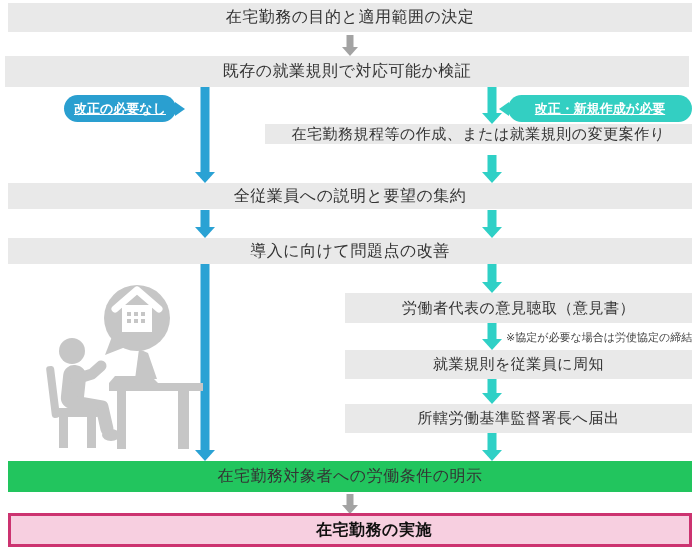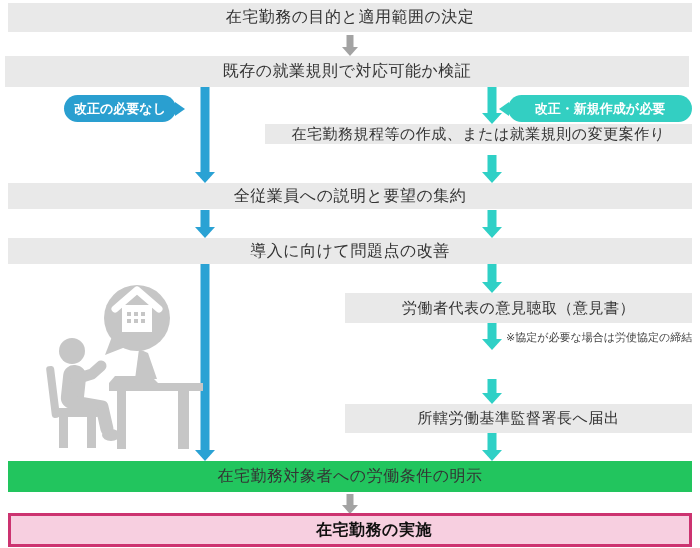--- a/index.html
+++ b/index.html
@@ -58,20 +58,21 @@
     position: absolute;
     height: 27px;
     border-radius: 14px;
     color: #ffffff;
     font-weight: bold;
     font-size: 13px;
     display: flex;
     align-items: center;
     justify-content: center;
     white-space: nowrap;
+    text-decoration: underline;
   }
   .bubble.blue { background: #2a9fd0; }
   .bubble.teal { background: #33cfc2; }
   .bubble .tip {
     position: absolute; top: 50%; transform: translateY(-50%);
     width: 0; height: 0;
     border-top: 7px solid transparent;
     border-bottom: 7px solid transparent;
   }
   .bubble.blue .tip { right: -9px; border-left: 10px solid #2a9fd0; }
@@ -180,20 +181,21 @@
   </svg>
 
   <div class="box sub" style="left:345px; top:293px; width:347px; height:30px;">労働者代表の意見聴取（意見書）</div>
 
   <div class="arrow teal" style="left:482px; top:323px; height:27px;">
     <div class="shaft"></div>
     <div class="head"></div>
   </div>
   <div class="note" style="left:506px; top:330px;">※協定が必要な場合は労使協定の締結</div>
 
+  <div class="box sub" style="left:345px; top:350px; width:347px; height:29px;">就業規則を従業員に周知</div>
 
   <div class="arrow teal" style="left:482px; top:379px; height:25px;">
     <div class="shaft"></div>
     <div class="head"></div>
   </div>
 
   <div class="box sub" style="left:345px; top:404px; width:347px; height:29px;">所轄労働基準監督署長へ届出</div>
 
   <div class="arrow teal" style="left:482px; top:433px; height:28px;">
     <div class="shaft"></div>

